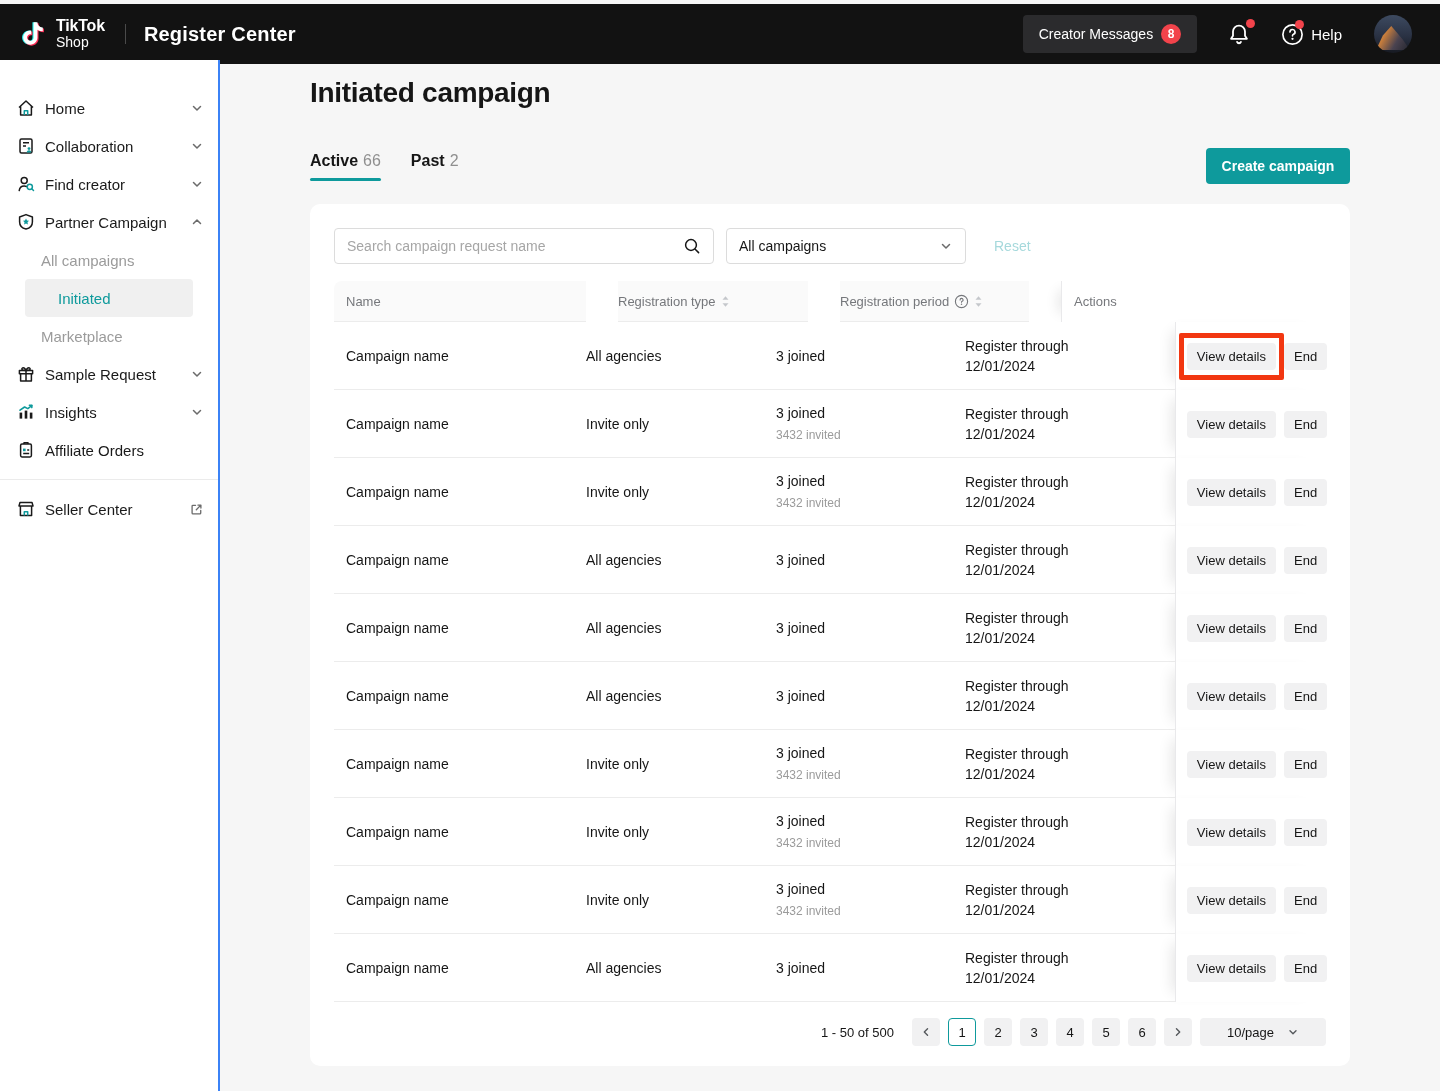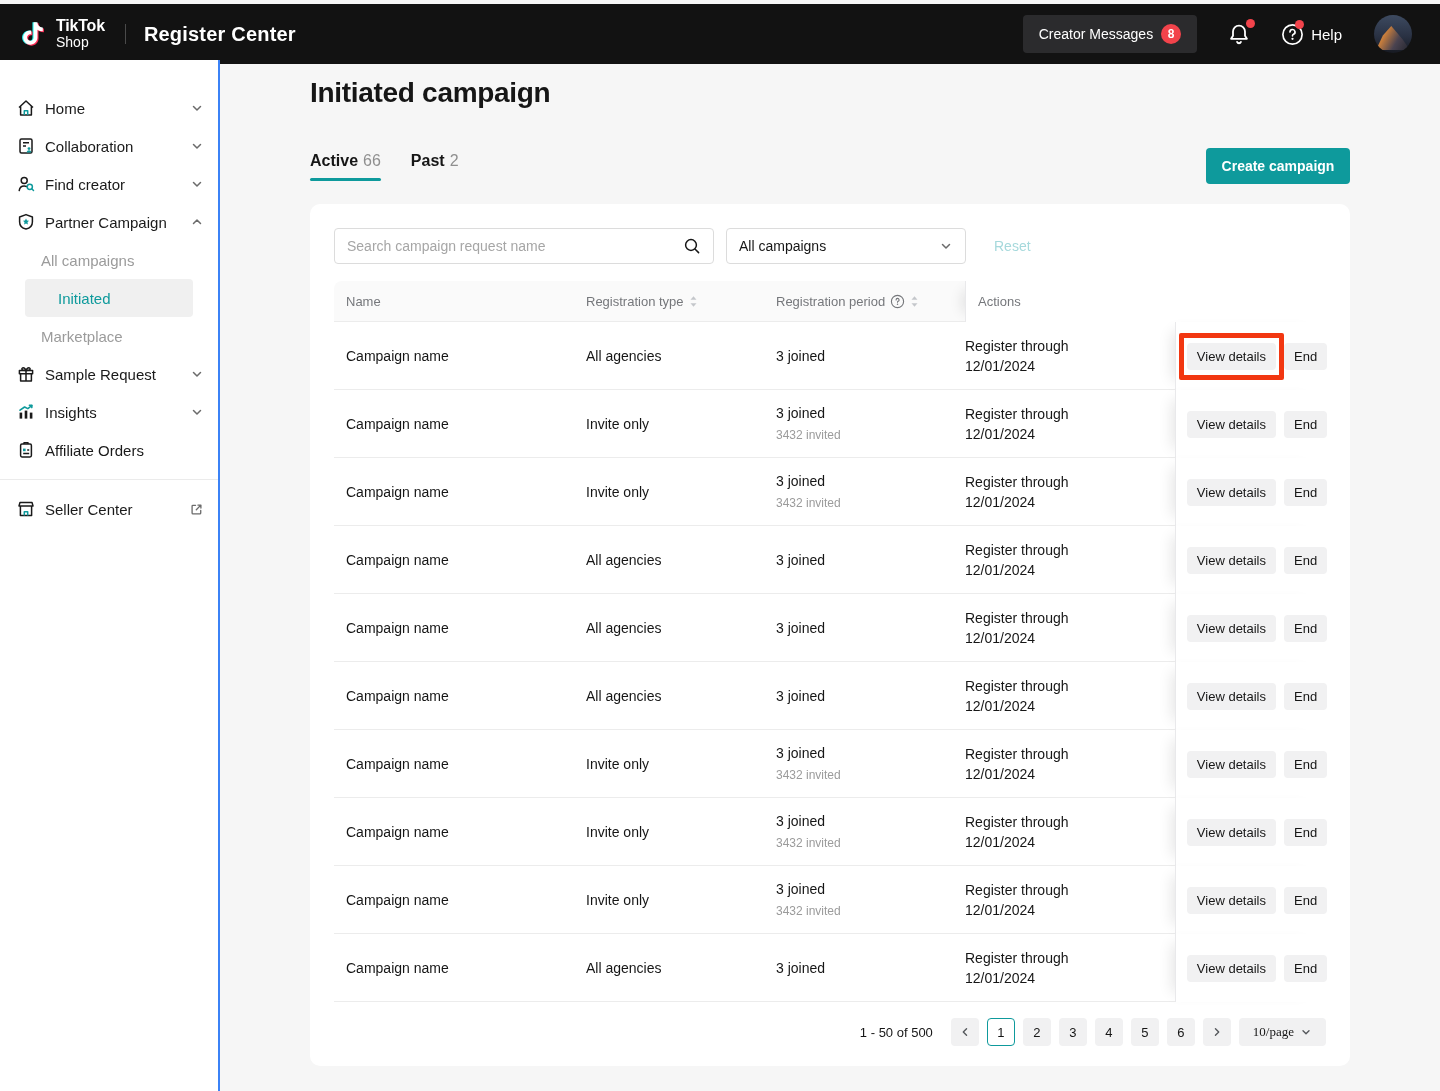--- a/index.html
+++ b/index.html
@@ -100,21 +100,21 @@
   .search-box input::placeholder { color:#A6A6A6; }
   .select-box {
     width:240px; height:36px; border:1px solid #DCDCDC; border-radius:4px;
     display:flex; align-items:center; justify-content:space-between;
     padding:0 12px; margin-left:12px; cursor:pointer; font-size:14px; color:#161616;
   }
   .reset-link { margin-left:28px; font-size:14px; font-weight:500; color:#A6D9DC; cursor:pointer; }
 
   
   .tgrid { display:grid; grid-template-columns:252px 190px 189px 210px 151px; }
-  .thead { height:41px; border-radius:8px 8px 0 0; overflow:hidden; }
+  .thead { height:41px; border-radius:8px 8px 0 0; overflow:hidden;gap:32px; }
   .thead .hcell {
     background:#FAFAFA; display:flex; align-items:center; gap:5px;
     font-size:13px; color:#75777B; border-bottom:1px solid #ECECEC;
   }
   .thead .hcell.first { padding-left:12px; }
   .thead .hcell.pinned { background:#FFFFFF; border-bottom:none; padding-left:12px; }
   .trow { height:68px; }
   .trow .cell {
     display:flex; flex-direction:column; justify-content:center;
     font-size:14px; color:#161616; border-bottom:1px solid #ECECEC; line-height:20px;
@@ -140,21 +140,21 @@
 
   
   .tfoot { margin-top:16px; display:flex; align-items:center; justify-content:flex-end; gap:8px; }
   .range-text { font-size:13px; color:#161616; margin-right:10px; }
   .pgbtn {
     min-width:28px; height:28px; border-radius:4px; border:none; background:#F1F1F2;
     font-size:13px; color:#161616; cursor:pointer; display:flex; align-items:center;
     justify-content:center; font-family:inherit;
   }
   .pgbtn.current { background:#fff; border:1px solid #0E9A9C; }
-  .page-size { padding:0 14px; gap:6px;font-family:Liberation Serif, serif; }
+  .page-size { padding:0 27px; gap:13px; }
 </style>
 </head>
 <body>
 
 <div class="topbar">
   <div class="logo-wrap">
     <svg class="logo-note" viewBox="0 0 24 26">
       <g transform="translate(-0.9,0)">
           <path fill="#25F4EE" d="M16.6 6.32A4.28 4.28 0 0 1 15.54 3.5h-3.09v12.4a2.59 2.59 0 0 1-2.59 2.5c-1.42 0-2.6-1.16-2.6-2.6 0-1.72 1.66-3.01 3.37-2.48v-3.16c-3.45-.46-6.47 2.22-6.47 5.64 0 3.33 2.76 5.7 5.69 5.7 3.14 0 5.69-2.55 5.69-5.7V9.51a7.35 7.35 0 0 0 4.3 1.38V7.8s-1.88.09-3.24-1.48z"></path>
         </g>

